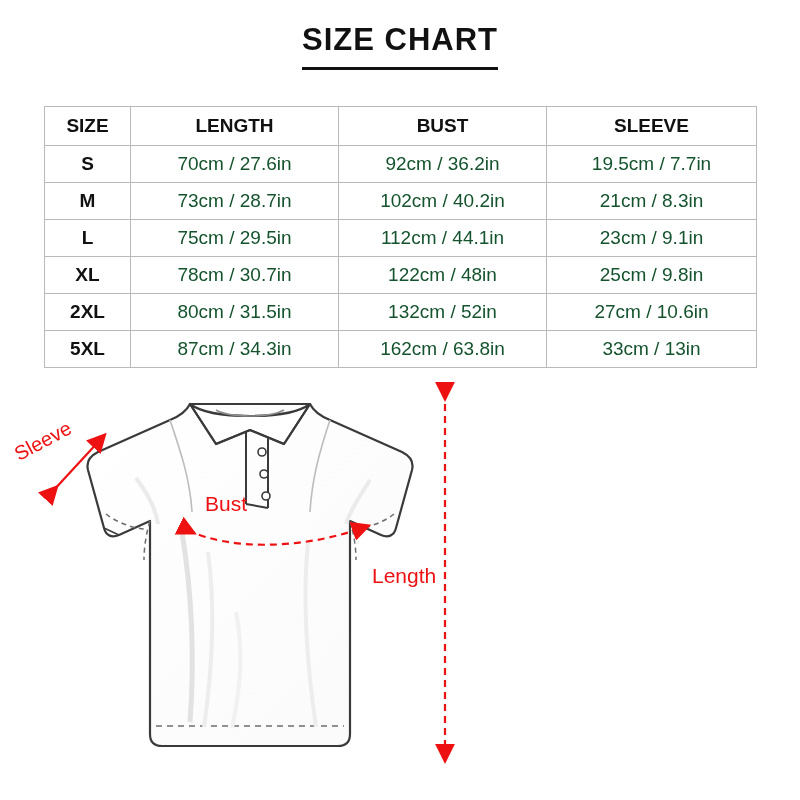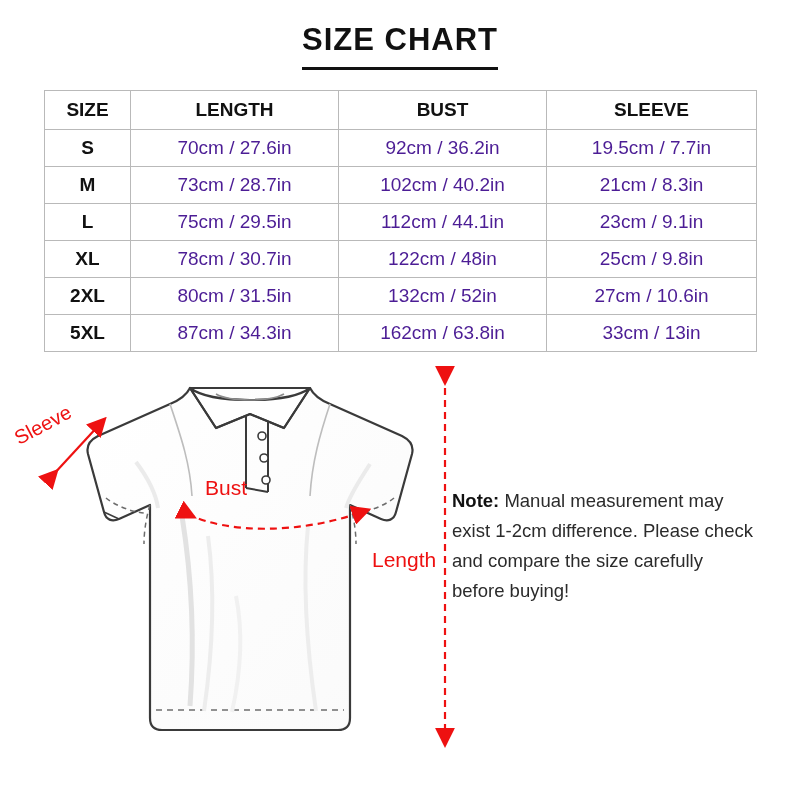--- a/index.html
+++ b/index.html
@@ -26,34 +26,34 @@
     font-size: 31px;
     font-weight: bold;
     letter-spacing: 1px;
     color: #111111;
     border-bottom: 3px solid #111111;
     padding-bottom: 9px;
   }
 
   
   .table-wrap {
-    margin: 20px auto 0 auto;
+    margin: 36px auto 0 auto;
     width: 712px;
   }
   table.size-table {
     border-collapse: collapse;
     width: 100%;
     table-layout: fixed;
   }
   table.size-table th,
   table.size-table td {
     border: 1px solid #b9b9b9;
     text-align: center;
     font-size: 19px;
-    color: #4c1d95;
+    color: #14532d;
     height: 34px;
     padding: 1px 2px;
     white-space: nowrap;
   }
   table.size-table thead th {
     font-weight: bold;
     font-size: 19px;
     color: #111111;
     height: 36px;
   }
@@ -268,16 +268,13 @@
 
     <path d="M188 148 C228 168, 300 168, 362 146" fill="none" stroke="#ee1111" stroke-width="2.2" stroke-dasharray="7 5" marker-start="url(#ah)" marker-end="url(#ah)"></path>
 
     <line x1="445" y1="10" x2="445" y2="372" stroke="#ee1111" stroke-width="2.2" stroke-dasharray="7 5" marker-start="url(#ah)" marker-end="url(#ah)"></line>
   </svg>
 
   <span class="lbl lbl-sleeve">Sleeve</span>
   <span class="lbl lbl-bust">Bust</span>
   <span class="lbl lbl-length">Length</span>
 
-  <div class="note">
-    <b>Note:</b><span> Manual measurement may exist 1-2cm difference. Please check and compare the size carefully before buying!</span>
-  </div>
 </div>
 
 </body></html>

